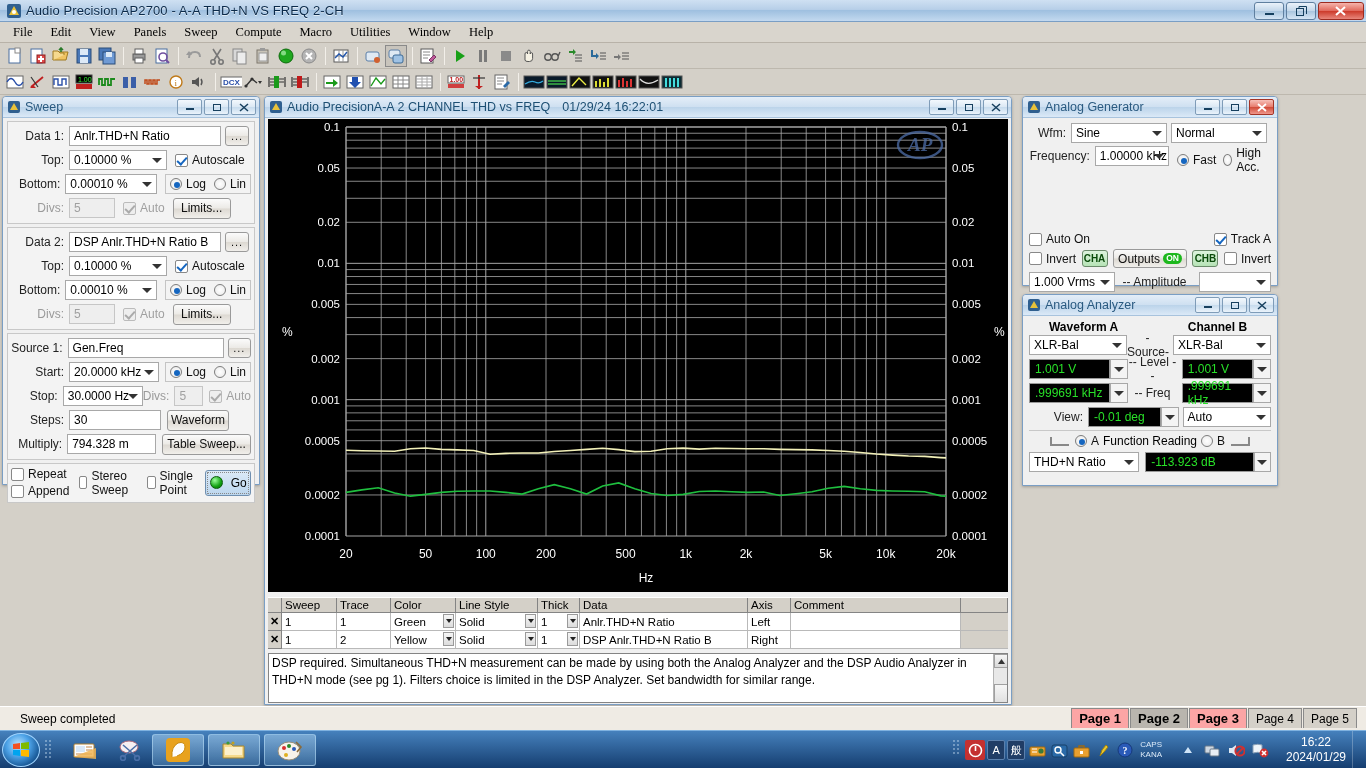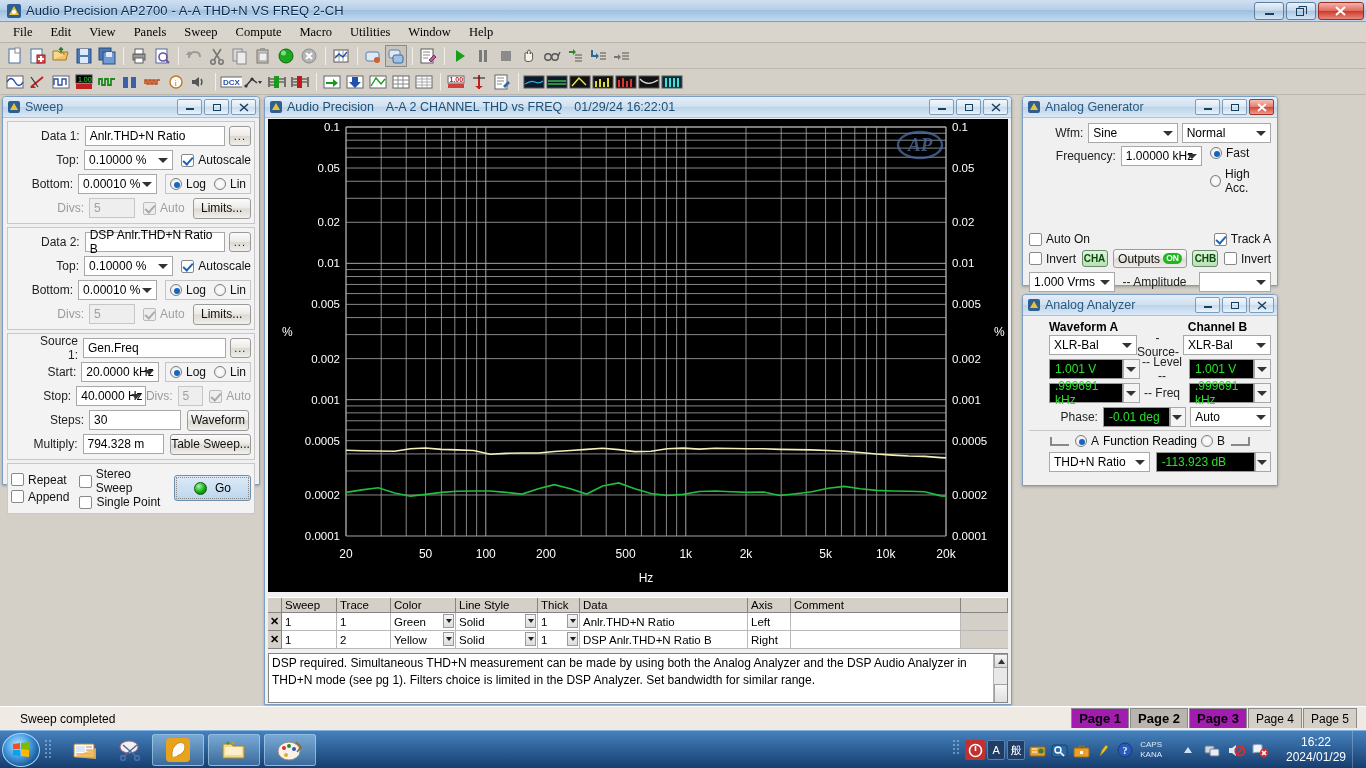--- a/index.html
+++ b/index.html
@@ -92,21 +92,21 @@
   .cbtn.red {
     background: linear-gradient(to bottom,#f6c0b8,#e77a6c 50%,#d04a38 51%,#ef978c);
     border-color: #a53426; color: #fff;
   }
 
   
   #sweep { left: 2px; top: 0px; width: 258px; height: 389px; }
   #sweep .body { padding: 0; }
   .grp { border: 1px solid #c8c8c8; margin: 3px 4px; padding: 3px 3px 4px 3px;
          background: #f3f3f3; }
-  .row { display: flex; align-items: center; height: 22px; margin-bottom: 2px; margin-left: 20px; }
+  .row { display: flex; align-items: center; height: 22px; margin-bottom: 2px; }
   .lbl { font-size: 12px; color: #222; text-align: right; padding-right: 5px; }
   .lbl.dim { color: #9a9a9a; }
   .tbox {
     background: #fff; border: 1px solid #a8a8a8; height: 20px;
     display: flex; align-items: center; padding-left: 4px;
     font-size: 12px; color: #000;
   }
   .tbox.dim { background: #eee; color: #a0a0a0; border-color: #c6c6c6; }
   .combo {
     background: #fff; border: 1px solid #a8a8a8; height: 20px;
@@ -235,21 +235,21 @@
     display: flex; align-items: center; font-size: 12px; color: #000;
     padding-left: 20px;
   }
   #pagetabs { position: absolute; right: 8px; bottom: 2px; display: flex; }
   .ptab {
     height: 20px; padding: 0 7px; margin-right: 1px;
     border: 1px solid #8a8a8a; border-bottom: none;
     background: #d4d0c8; display: flex; align-items: center;
     font-size: 12px; color: #000;
   }
-  .ptab.active { font-weight: bold; font-size: 13px; background: #a21caf; }
+  .ptab.active { font-weight: bold; font-size: 13px; background: #fca5a5; }
   .ptab.sel { background: #b9b5ae; }
 
   
   #taskbar {
     position: absolute; left: 0; bottom: 0; width: 1366px; height: 38px;
     background: linear-gradient(to bottom, rgba(70,130,190,.95), rgba(20,60,110,.97));
     border-top: 1px solid #7fb2e0;
     display: flex; align-items: center;
   }
   #startorb {
@@ -830,21 +830,21 @@
                 </div>
               <div class="rad" style="margin-left:8px">
                   <span class="circ"></span>
                   <span>Lin</span>
                 </div>
             </div>
           </div>
           <div class="row">
             <span class="lbl" style="width:58px">Stop:</span>
             <div class="combo" style="width:90px">
-              <span>40.0000  Hz</span>
+              <span>30.0000  Hz</span>
                 <i class="arrow"></i>
             </div>
             <span class="lbl dim" style="width:34px">Divs:</span>
             <div class="tbox dim" style="width:32px">5</div>
             <div class="chk dim on" style="margin-left:6px">
               <span class="box"></span>
                 <span>Auto</span>
             </div>
           </div>
           <div class="row">
@@ -863,21 +863,21 @@
           <div style="display:flex;flex-direction:column;gap:3px">
             <div class="chk">
                 <span class="box"></span>
                 <span>Repeat</span>
               </div>
             <div class="chk">
                 <span class="box"></span>
                 <span>Append</span>
               </div>
           </div>
-          <div style="display:flex;flex-direction:column;gap:0;margin-left:10px">
+          <div style="display:flex;flex-direction:row;gap:14px;margin-left:10px">
             <div class="chk">
                 <span class="box"></span>
                 <span>Stereo Sweep</span>
               </div>
             <div class="chk">
                 <span class="box"></span>
                 <span>Single Point</span>
               </div>
           </div>
           <div class="gobtn" style="width:82px;margin-left:8px">
@@ -889,21 +889,21 @@
     </div>
 
     <div class="cwin" id="graphwin">
       <div class="cwin-title" id="graphtitle">
         <span class="ci">
           <svg width="14" height="14">
               <rect x="1" y="1" width="12" height="12" rx="2" fill="#2f5f8f"></rect>
               <path d="M3 10 L7 3 L11 10 Z" fill="#e8c23a"></path>
             </svg>
         </span>
-        <span class="ct" style="margin-right:12px">Audio Precision</span>
+        <span class="ct" style="margin-right:0">Audio Precision</span>
         <span class="ct" style="margin-right:12px">A-A 2 CHANNEL  THD vs FREQ</span>
         <span class="ct">01/29/24 16:22:01</span>
         <div class="cwin-btns">
           <div class="cbtn">
               <svg width="10" height="8">
                 <rect x="1" y="5" width="8" height="2" fill="#17405f"></rect>
               </svg>
             </div>
           <div class="cbtn">
               <svg width="10" height="9">
@@ -1142,21 +1142,21 @@
             <span>Normal</span>
               <i class="arrow"></i>
           </div>
         </div>
         <div class="row" style="align-items:flex-start;height:40px">
           <span class="lbl" style="width:78px;line-height:20px">Frequency:</span>
           <div class="combo" style="width:88px">
             <span>1.00000 kHz</span>
               <i class="arrow"></i>
           </div>
-          <div style="margin-left:8px;display:flex;flex-direction:column;gap:7px">
+          <div style="margin-left:8px;display:flex;flex-direction:row;gap:7px">
             <div class="rad on">
                 <span class="circ"></span>
                 <span>Fast</span>
               </div>
             <div class="rad">
                 <span class="circ"></span>
                 <span>High Acc.</span>
               </div>
           </div>
         </div>
@@ -1261,21 +1261,21 @@
           <div class="combo" style="width:18px;background:#f4f4f4">
               <i class="arrow" style="right:3px"></i>
             </div>
           <span class="lbl" style="width:54px;text-align:center">-- Freq</span>
           <div class="greenfield" style="width:72px">.999691 kHz</div>
           <div class="combo" style="width:18px;background:#f4f4f4">
               <i class="arrow" style="right:3px"></i>
             </div>
         </div>
         <div class="row">
-          <span class="lbl" style="width:60px">Phase:</span>
+          <span class="lbl" style="width:60px">View:</span>
           <div class="greenfield" style="width:74px">-0.01    deg</div>
           <div class="combo" style="width:18px;background:#f4f4f4">
               <i class="arrow" style="right:3px"></i>
             </div>
           <div class="combo" style="width:90px;margin-left:4px">
             <span>Auto</span>
               <i class="arrow"></i>
           </div>
         </div>
         <div style="border-top:1px solid #c8c8c8;margin-top:2px;padding-top:3px;display:flex;align-items:center;justify-content:center">

